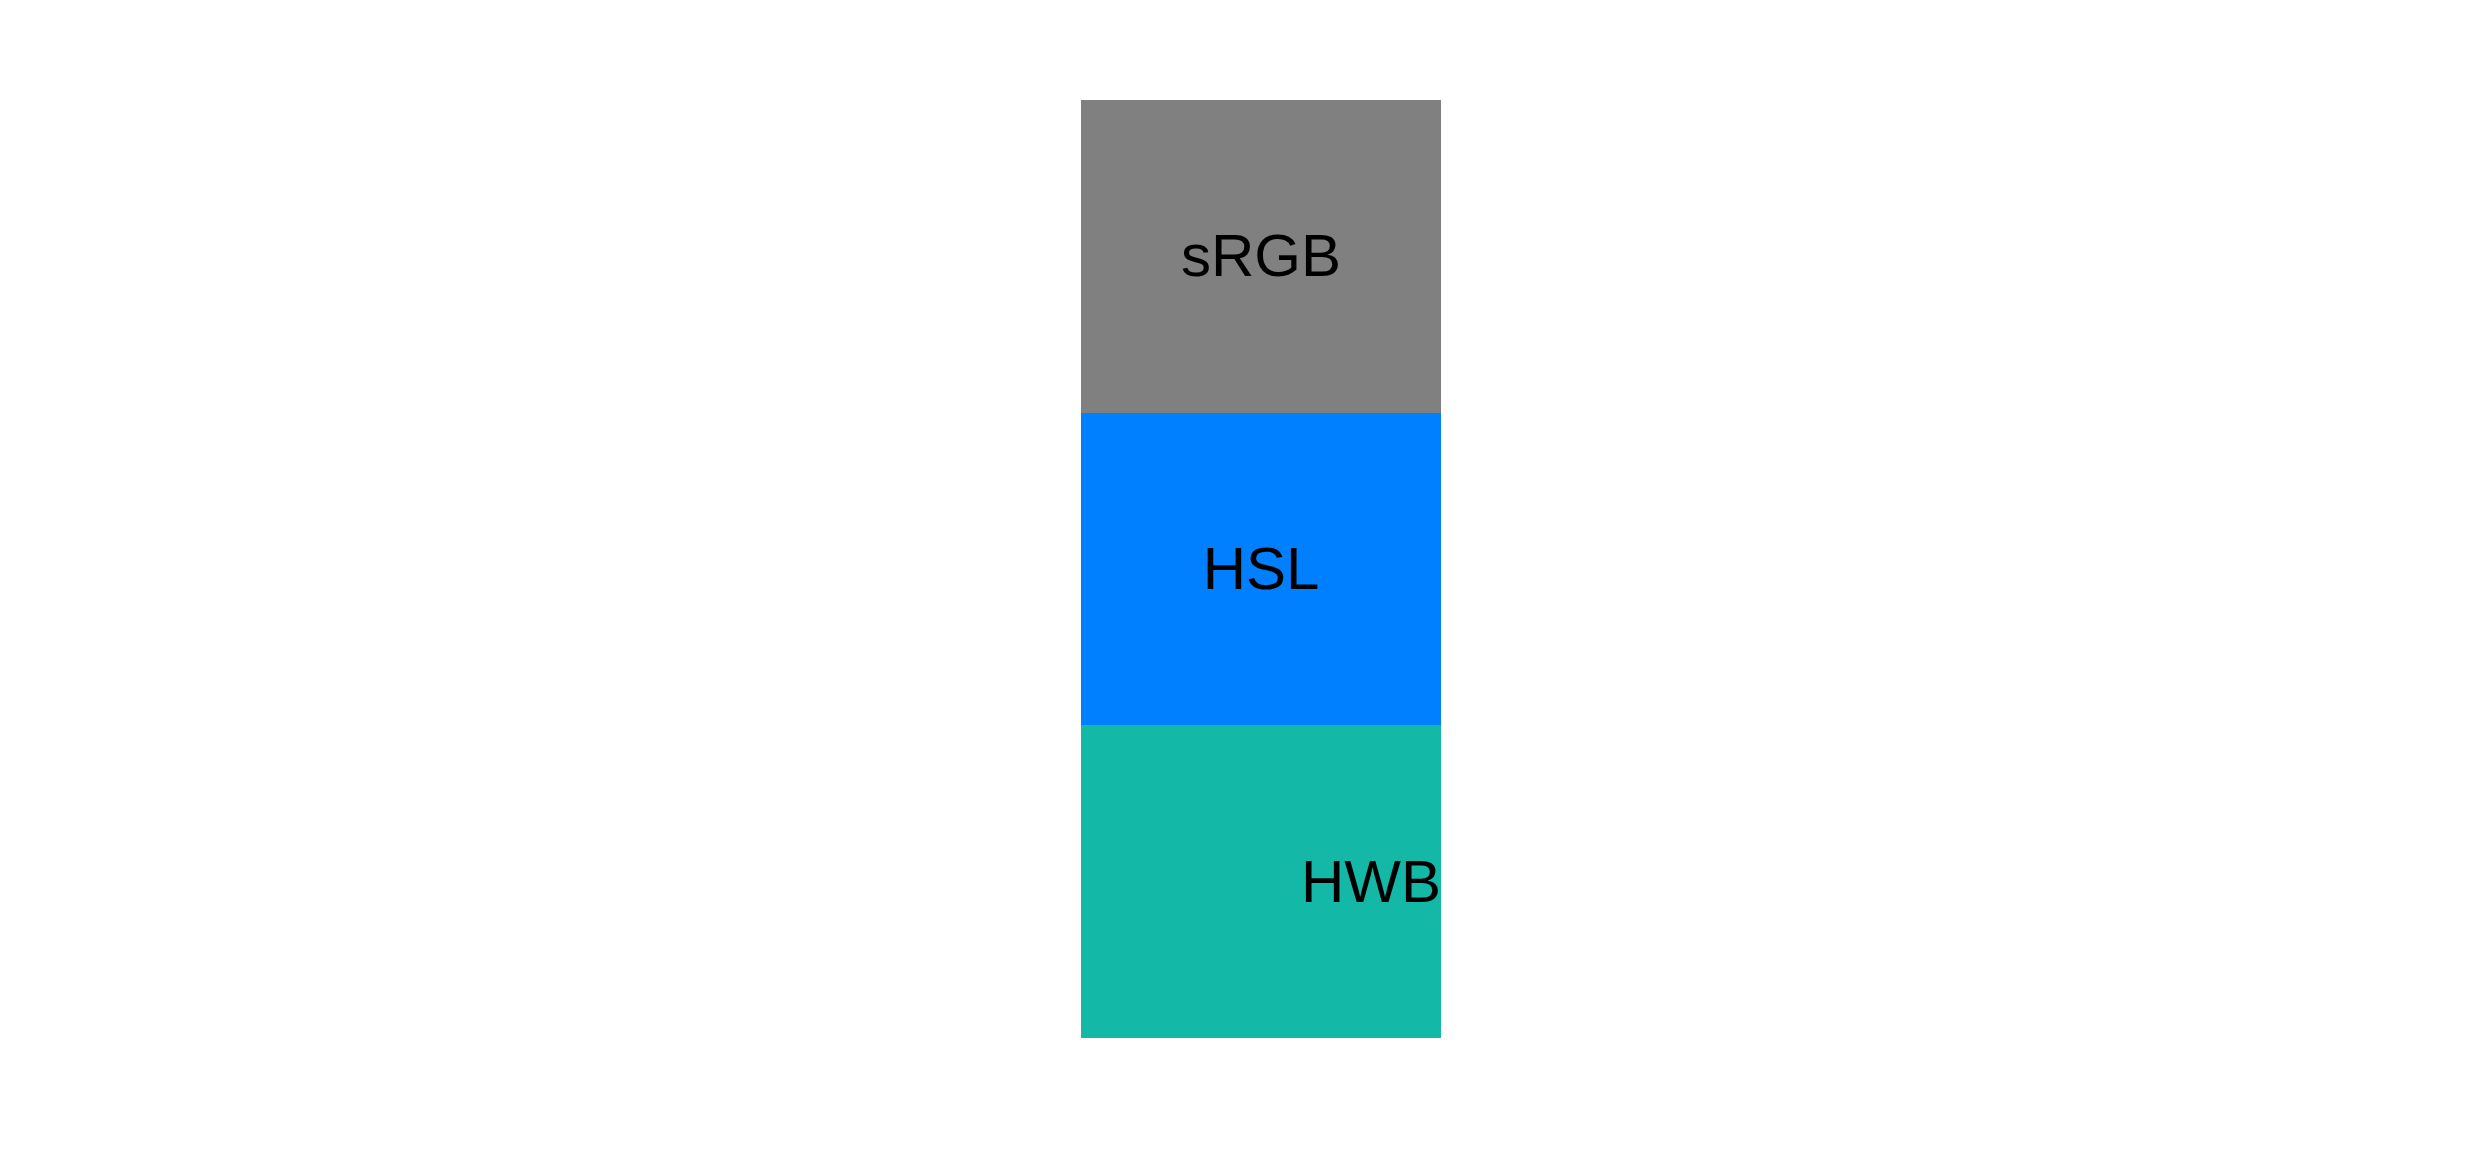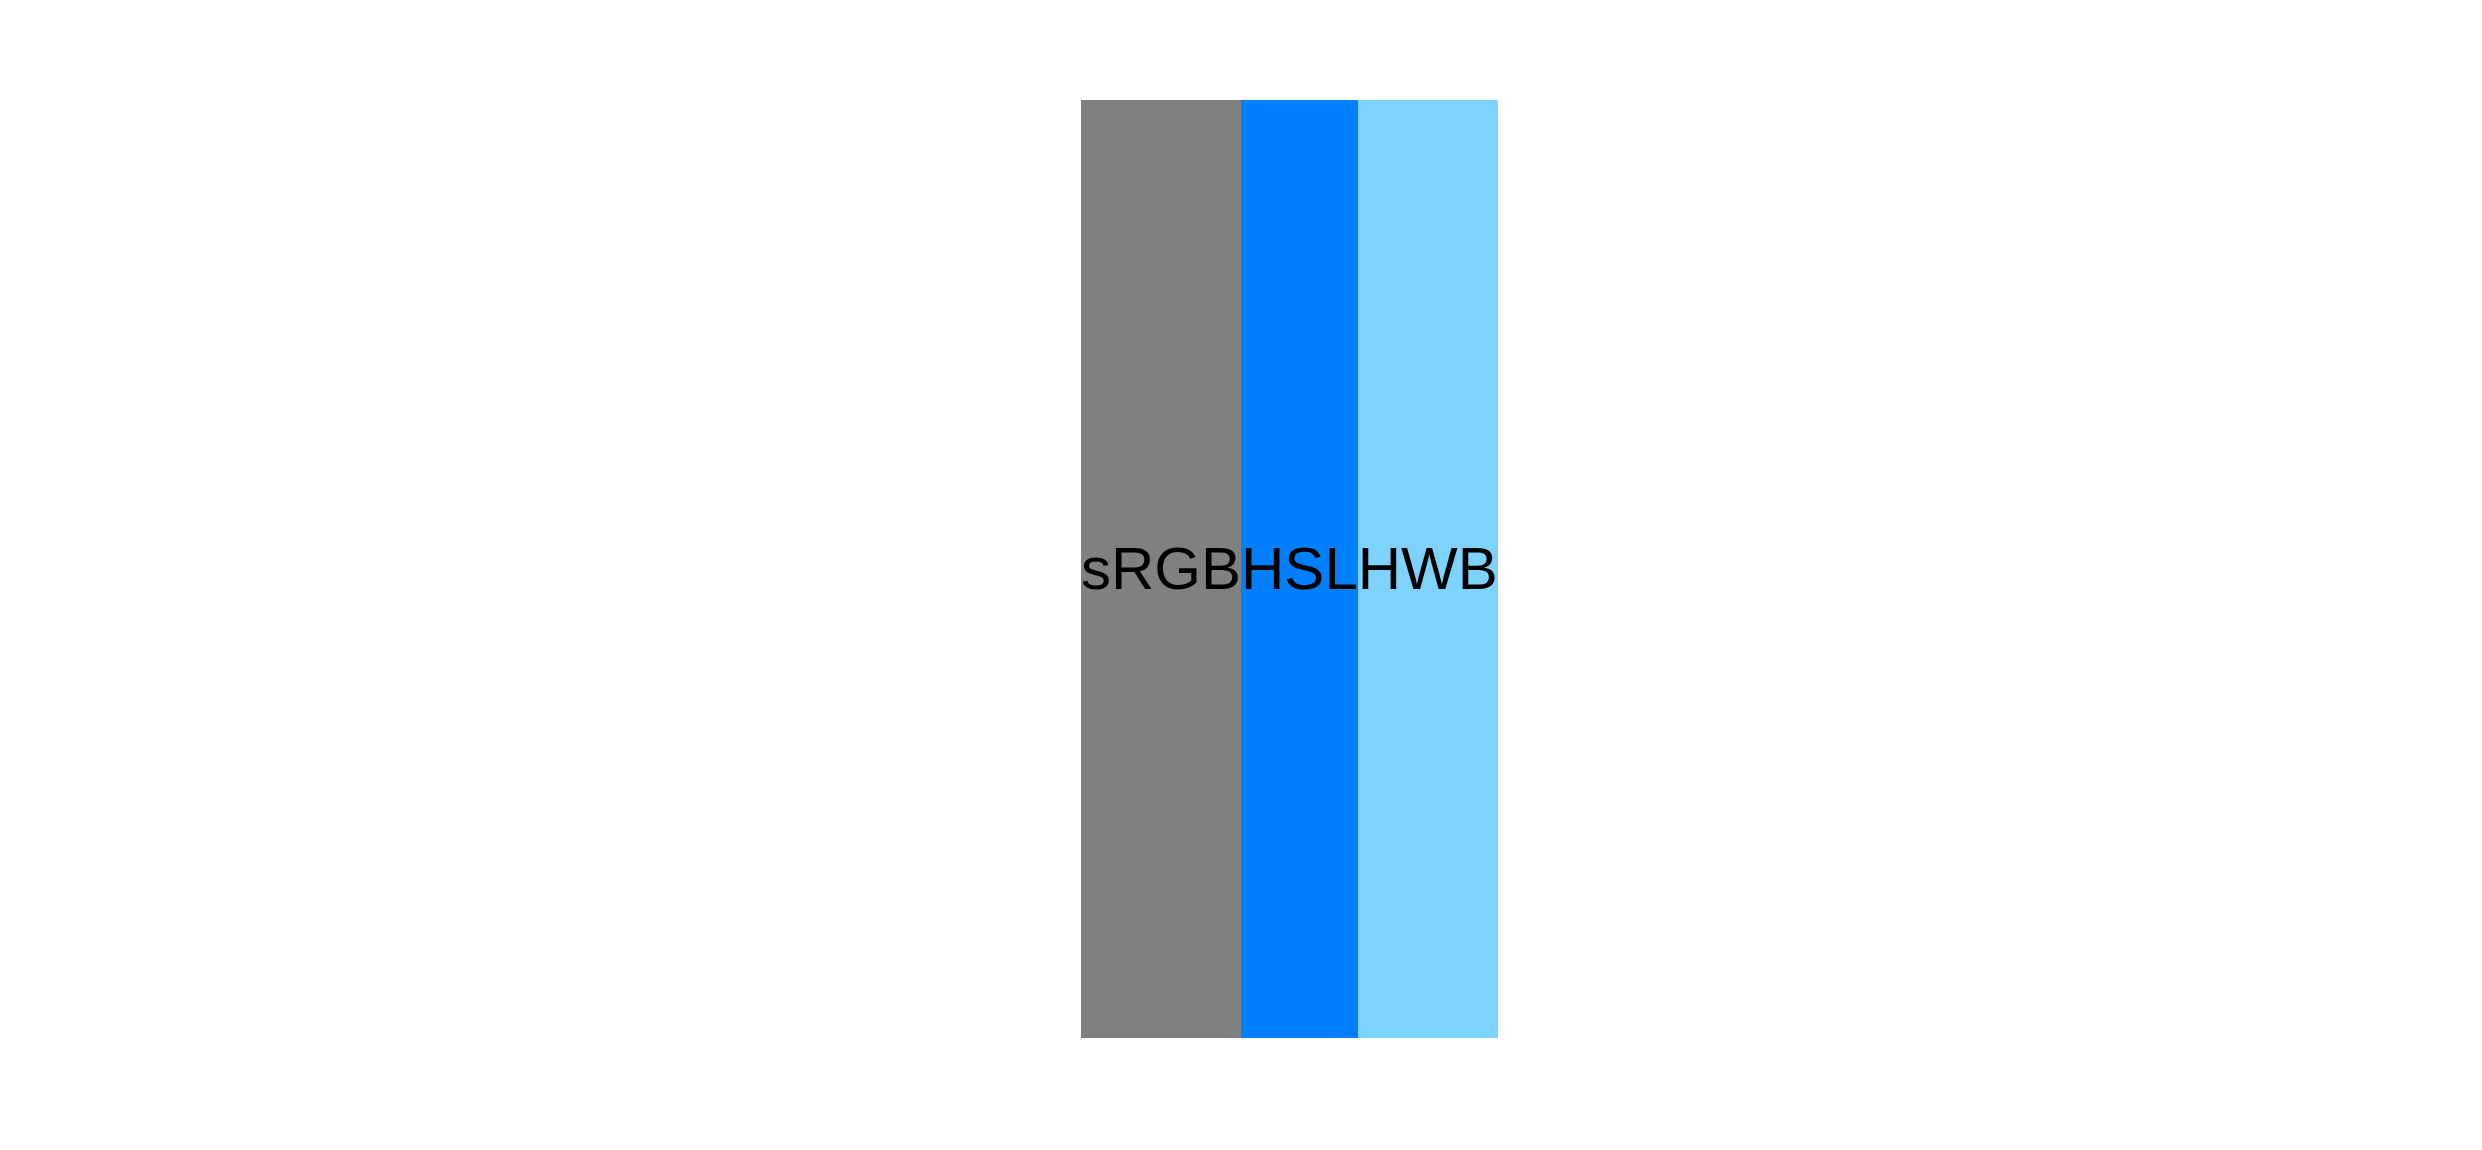--- a/index.html
+++ b/index.html
@@ -14,21 +14,21 @@
     overflow: hidden;
     font-family: "Liberation Sans", sans-serif;
   }
   .swatch-column {
     position: absolute;
     left: 1061px;
     top: 100px;
     width: 360px;
     height: 938px;
     display: flex;
-    flex-direction: row;
+    flex-direction: column;
     padding-left: 20px;
   }
   .swatch {
     flex: 1 1 0;
     display: flex;
     align-items: center;
     justify-content: center;
   }
   .swatch-label {
     font-size: 60px;
@@ -41,16 +41,16 @@
 </head>
 <body style="background-color: rgb(255, 255, 255);">
 
 <div class="swatch-column">
     <div class="swatch" style="background-color: rgb(128, 128, 128);">
     <span class="swatch-label" style="color: rgb(0, 0, 0);">sRGB</span>
   </div>
     <div class="swatch" style="background-color: rgb(0, 128, 255);">
     <span class="swatch-label" style="color: #000000;">HSL</span>
   </div>
-    <div class="swatch" style="background-color: #7dd3fc;">
+    <div class="swatch" style="background-color: #14b8a6; justify-content: flex-end;">
     <span class="swatch-label" style="color: rgb(0, 0, 0);">HWB</span>
   </div>
   </div>
 
 </body></html>

